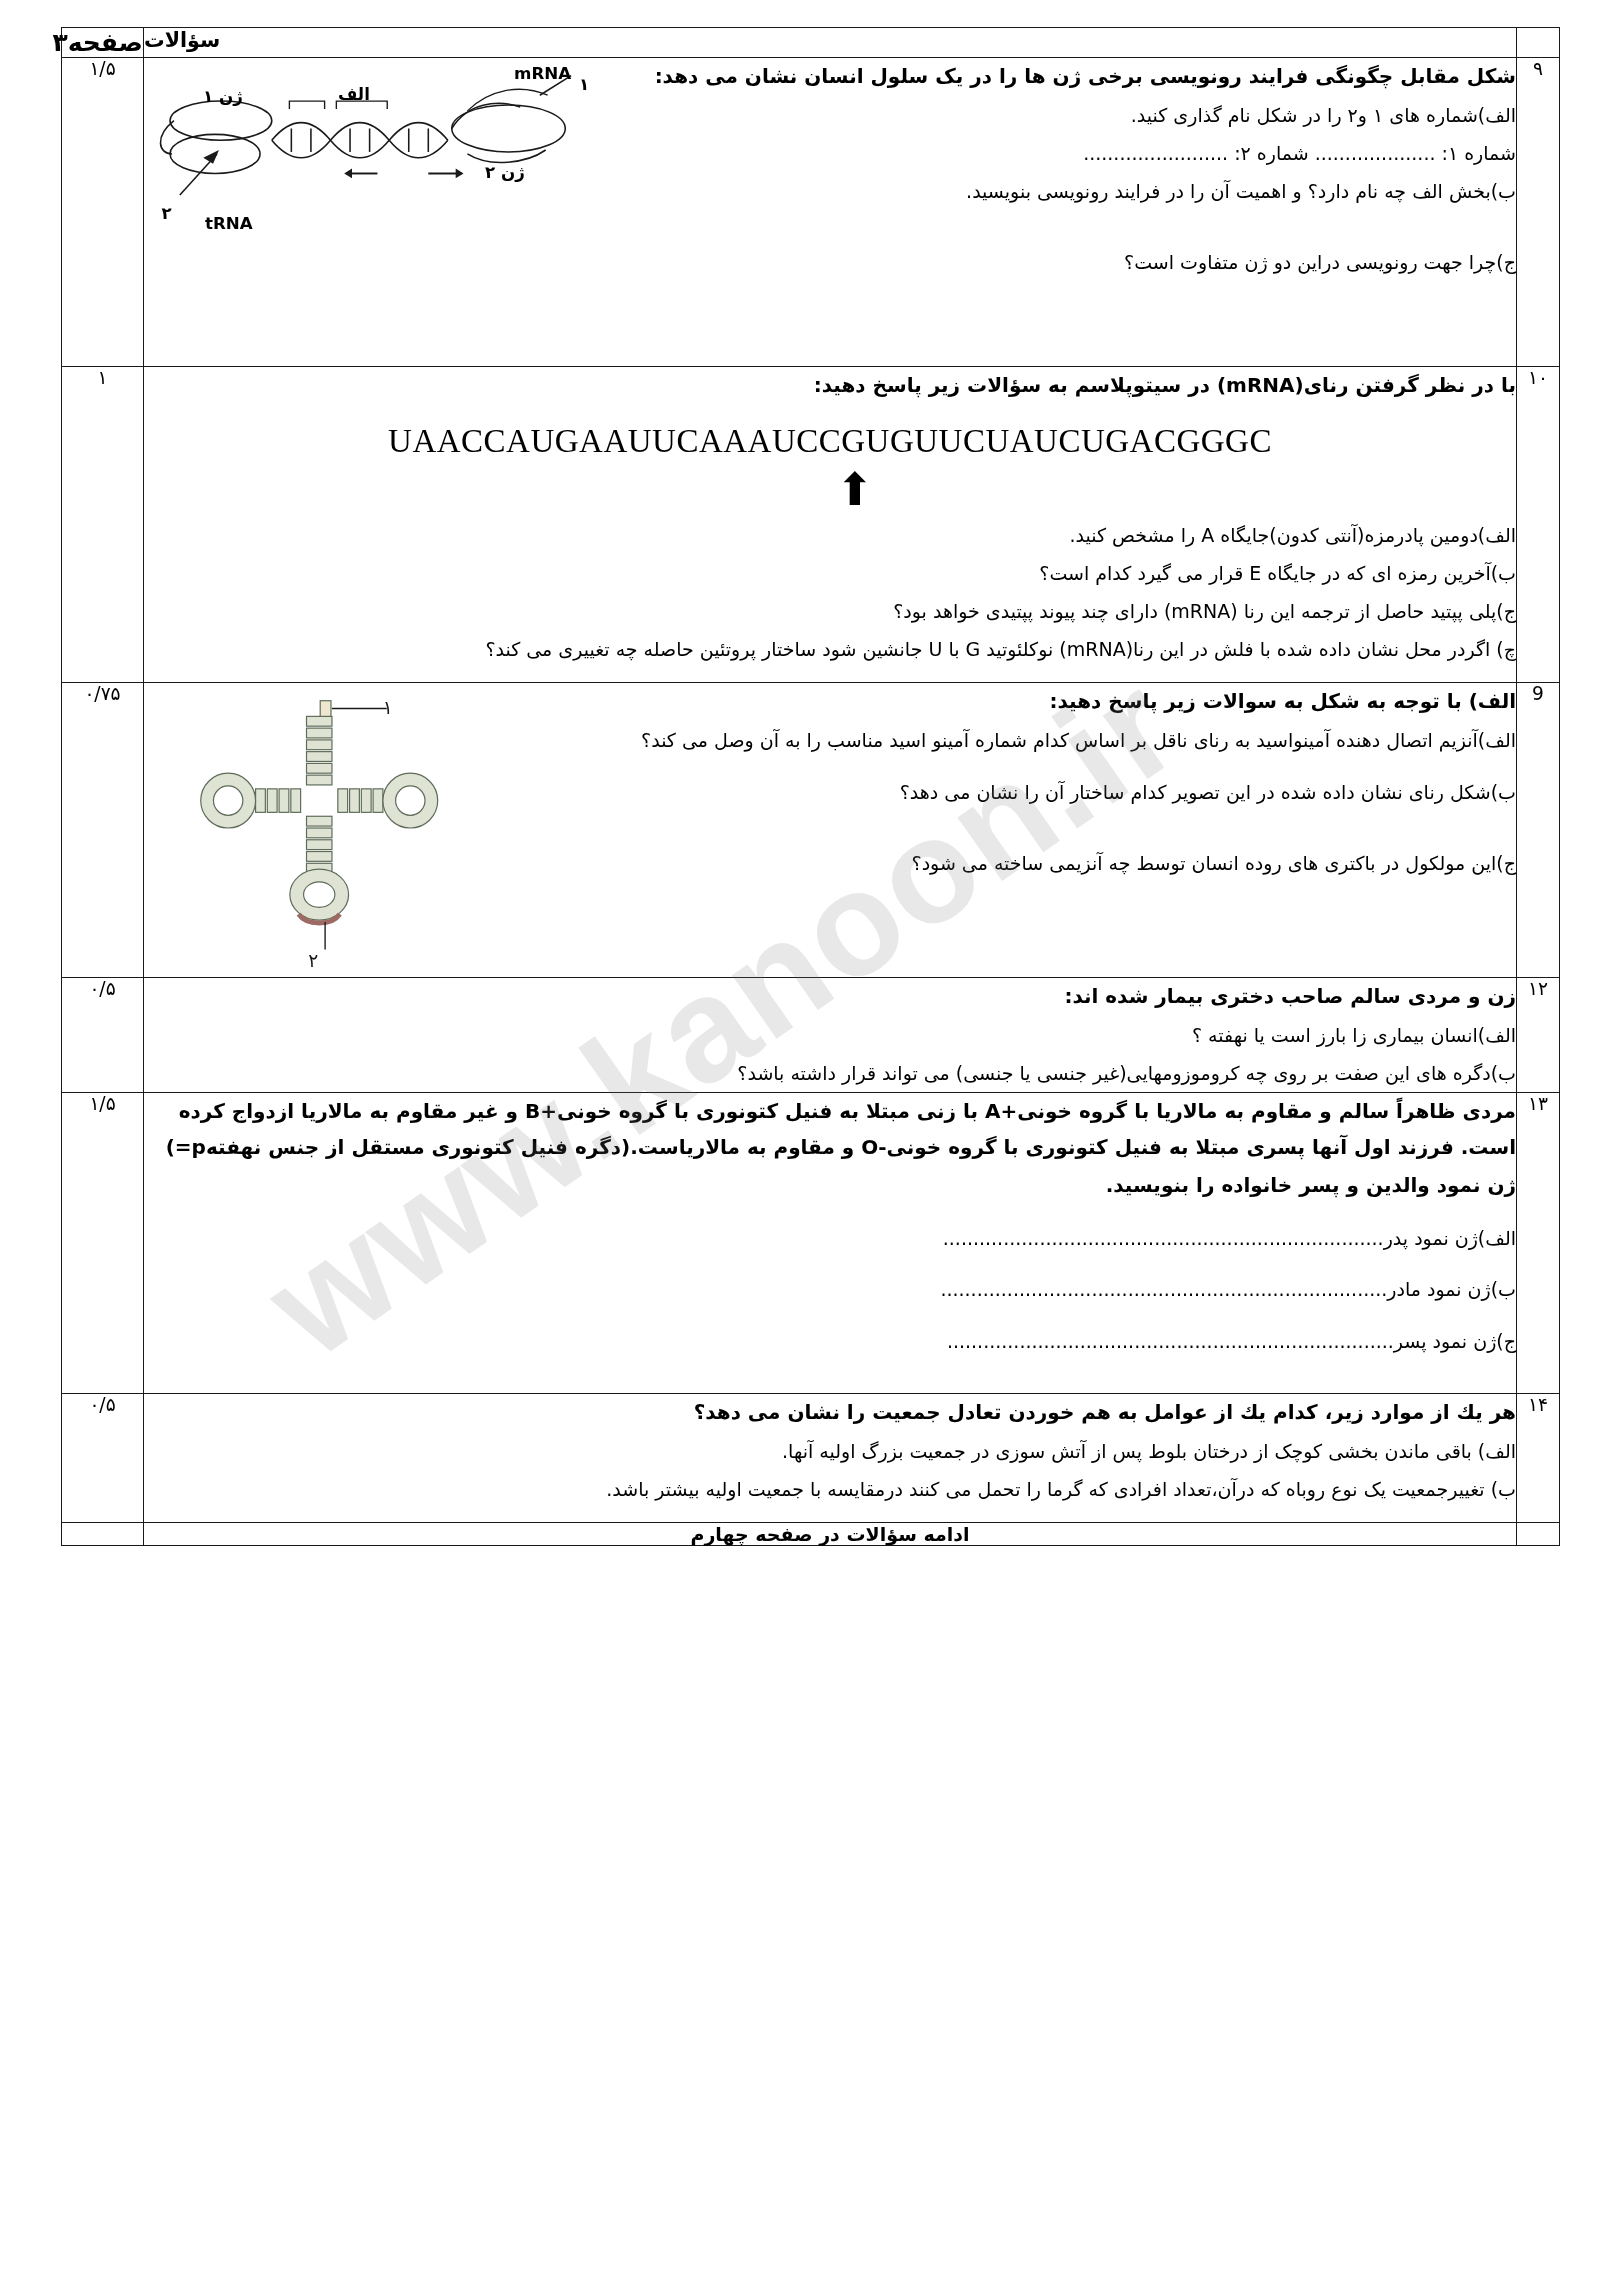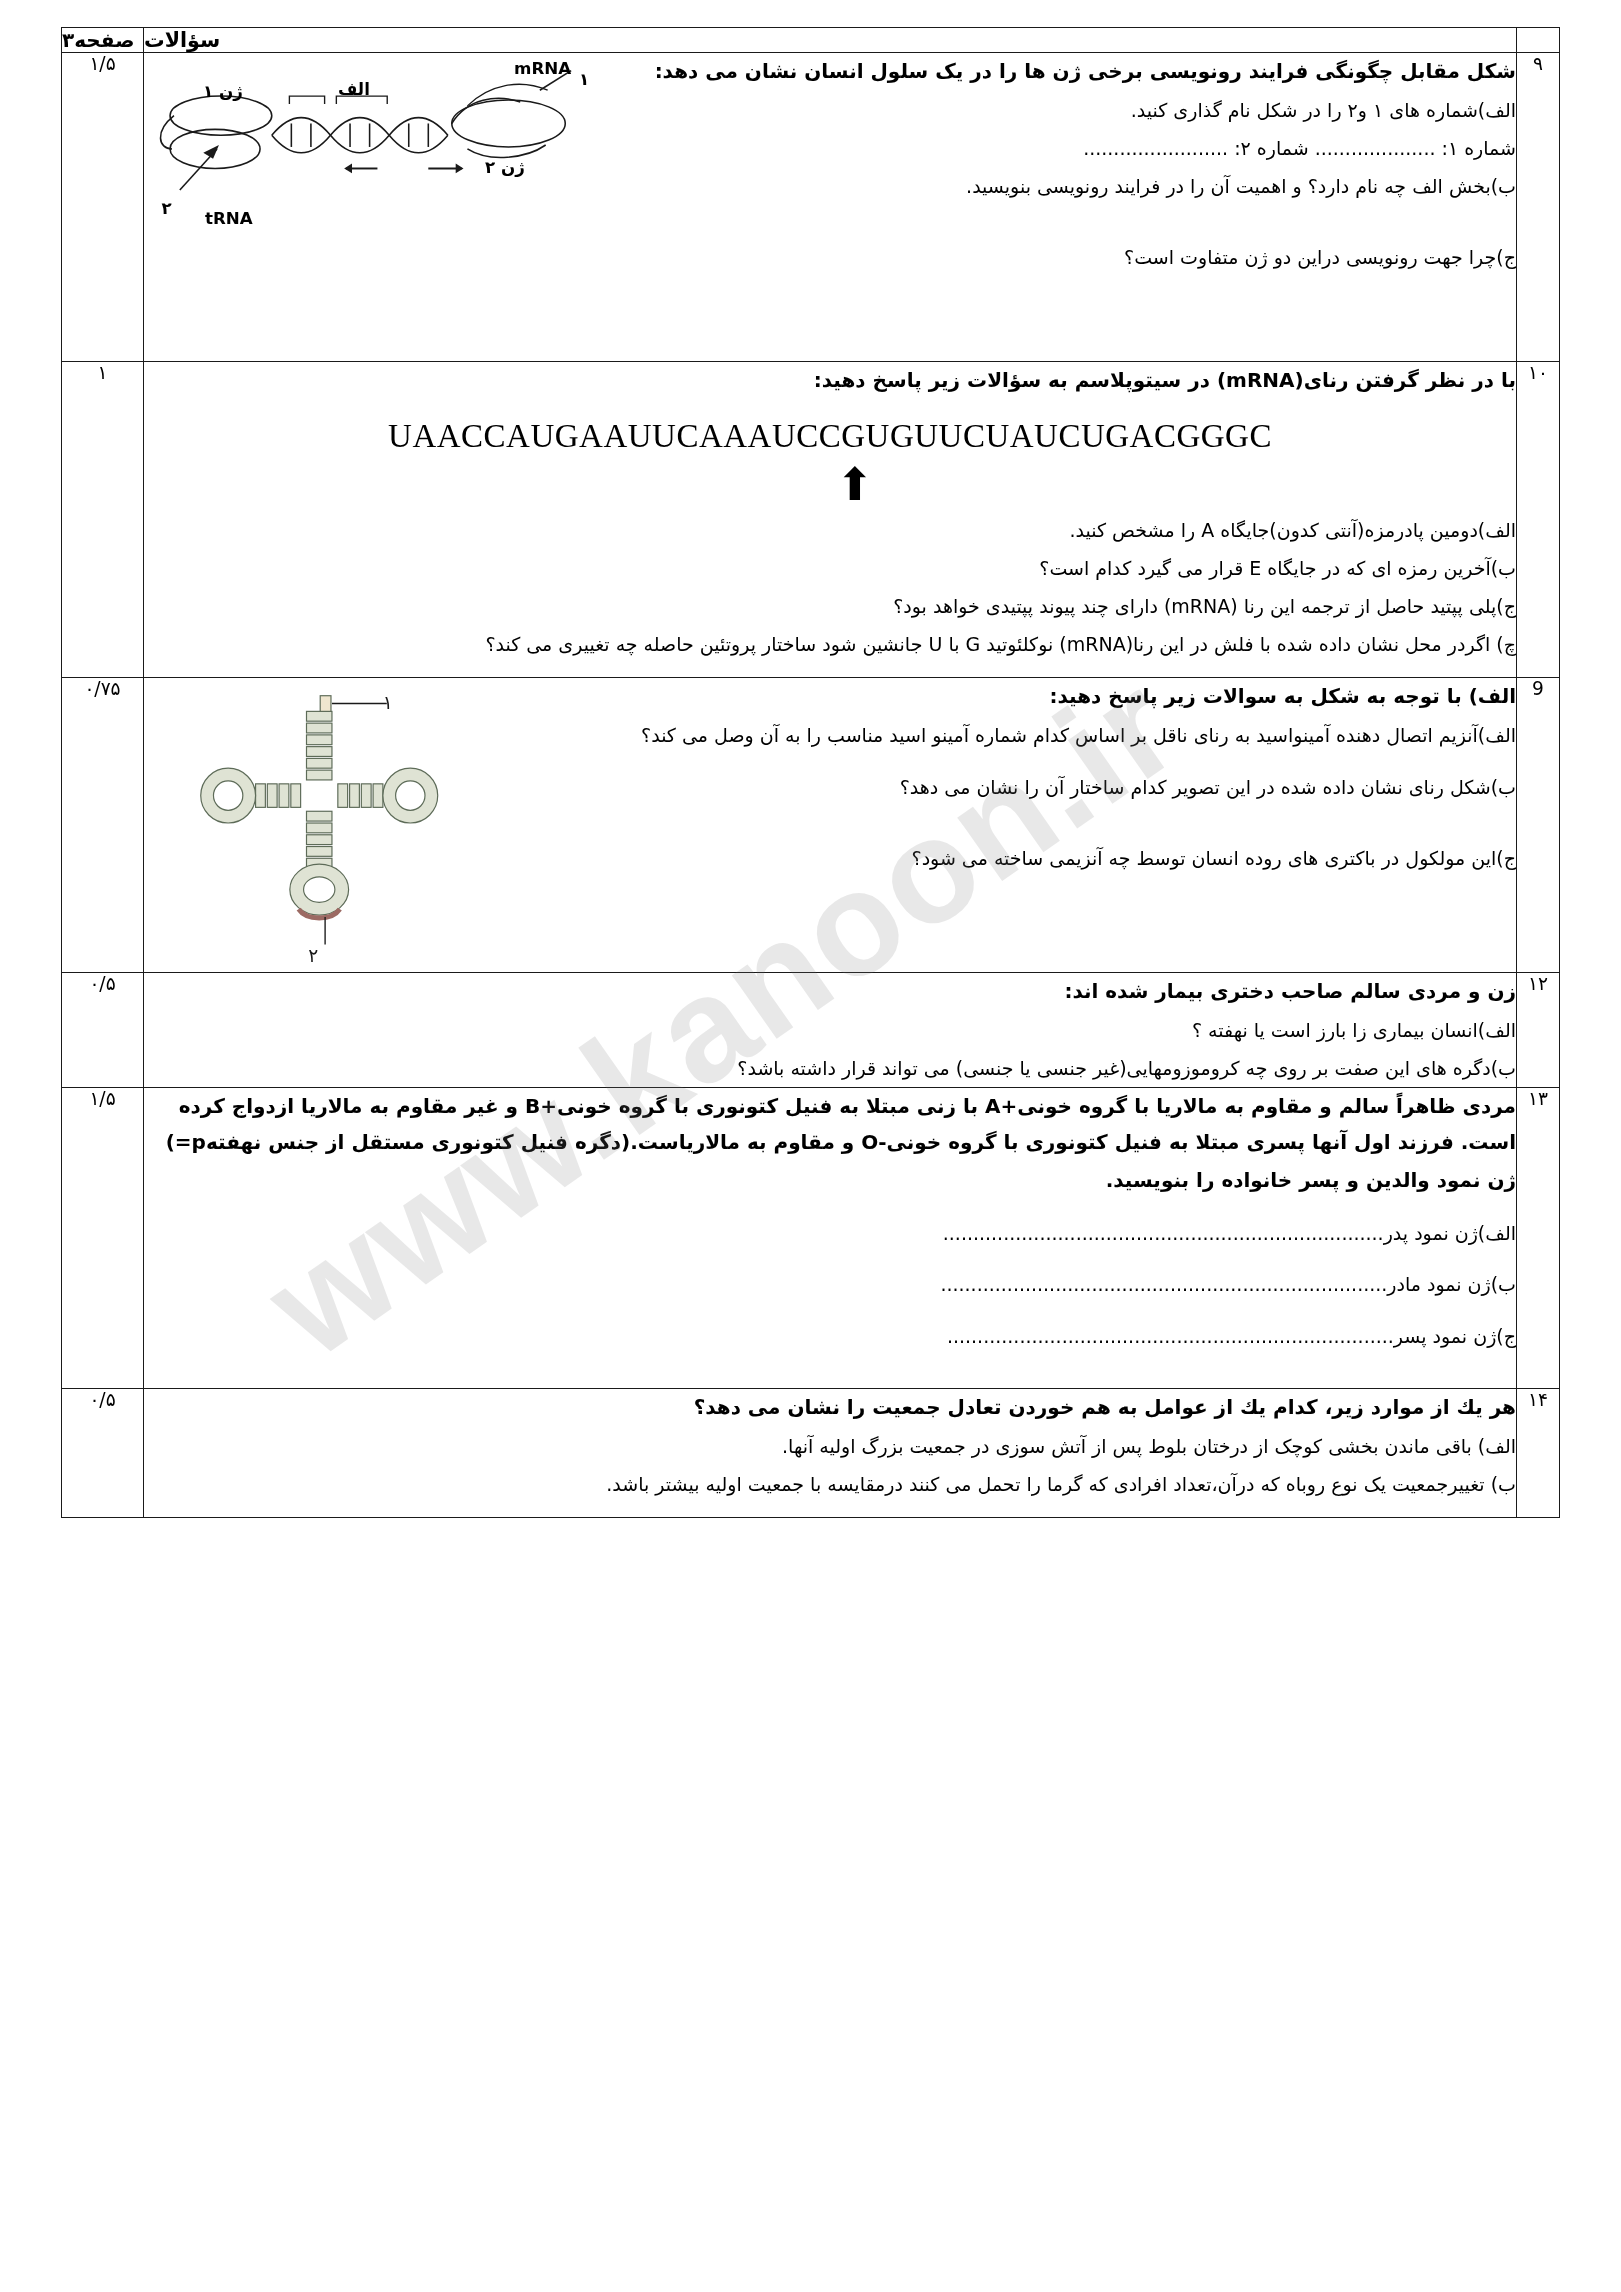--- a/index.html
+++ b/index.html
@@ -85,23 +85,23 @@
 
   
   .hdr-right {
     text-align: left;
     font-weight: bold;
     font-size: 20.6px;
     padding: 8.8px 13.7px;
   }
   .hdr-left {
     font-weight: bold;
-    font-size: 20px;
+    font-size: 25px;
     padding: 8.8px 13.7px;
-    text-align: left;
+    text-align: right;
   }
   .hdr-blank { }
 
   .q-title {
     font-weight: bold;
     font-size: 20px;
     line-height: 1.8;
     margin-bottom: 2px;
   }
   .q-line {
@@ -380,17 +380,22 @@
         <td class="num-cell">۱۴</td>
         <td class="body-cell">
           <div class="q-title">هر يك از موارد زير، كدام يك از عوامل به هم خوردن تعادل جمعيت را نشان می دهد؟</div>
           <div class="q-line">الف) باقی ماندن بخشی کوچک از درختان بلوط پس از آتش سوزی در جمعیت بزرگ اولیه آنها.</div>
           <div class="q-line">ب) تغییرجمعیت یک نوع روباه که درآن،تعداد افرادی که گرما را تحمل می کنند درمقایسه با جمعیت اولیه بیشتر باشد.</div>
           <div class="spacer-sm"></div>
         </td>
         <td class="mark-cell">۰/۵</td>
       </tr>
 
+      <tr>
+        <td class="footer-num"></td>
+        <td class="footer-cell">ادامه سؤالات در صفحه چهارم</td>
+        <td></td>
+      </tr>
 
     </tbody>
   </table>
 </div>
 
 
 </body></html>

